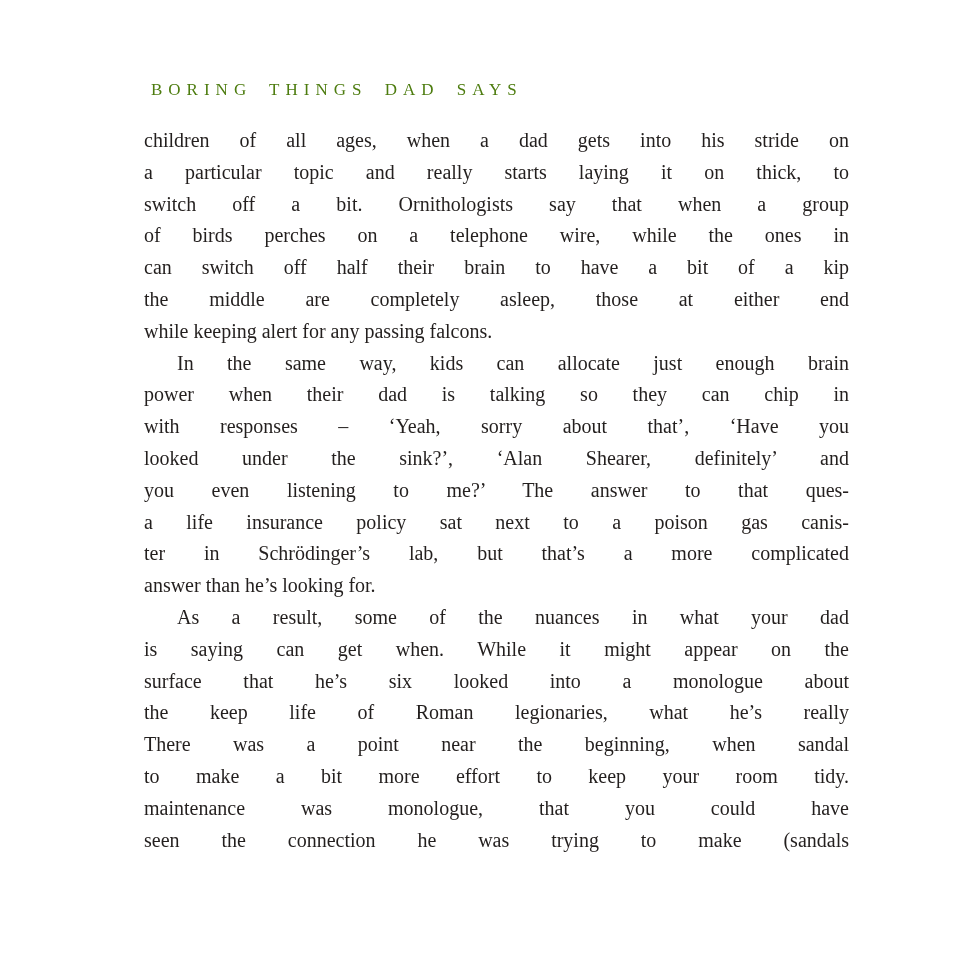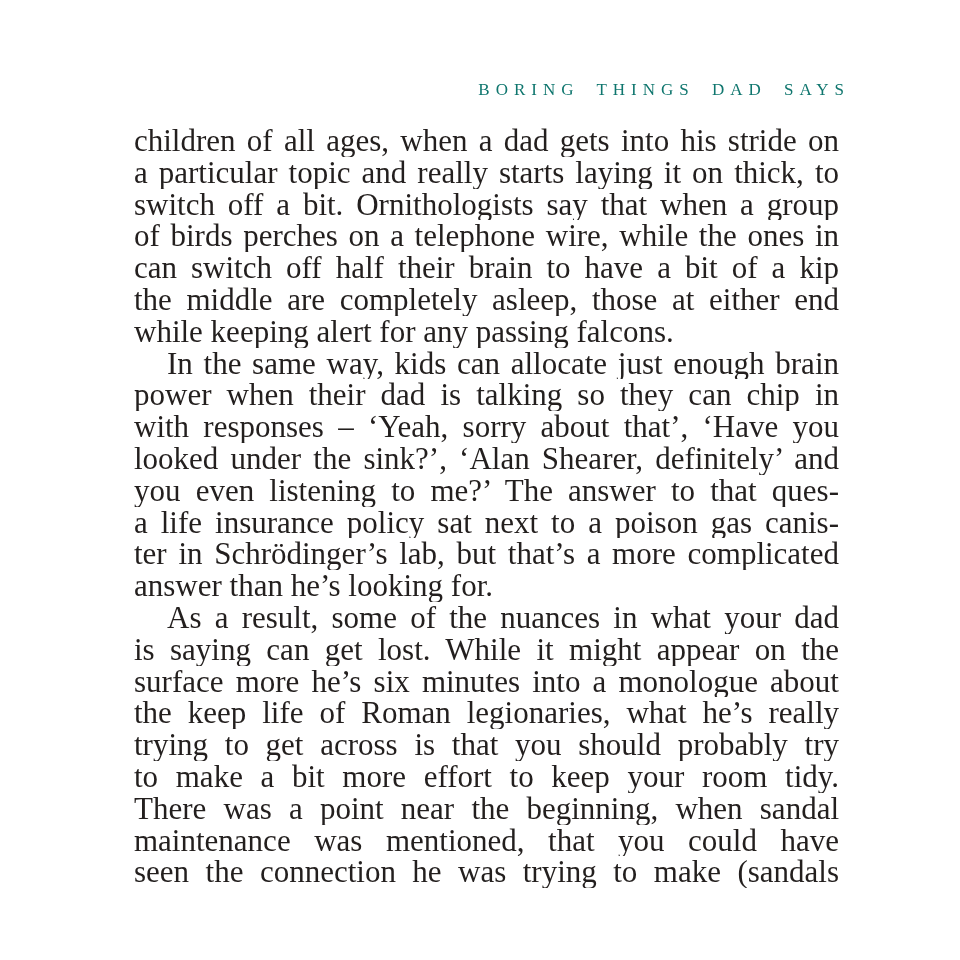--- a/index.html
+++ b/index.html
@@ -14,35 +14,35 @@
     background: #ffffff;
     overflow: hidden;
     font-family: "Liberation Serif", "DejaVu Serif", serif;
     color: #231f1e;
   }
   .running-header {
     position: absolute;
     top: 80px;
     left: 145px;
     width: 705px;
-    text-align: right;
+    text-align: left;
     font-size: 17px;
     line-height: 20px;
     letter-spacing: 6px;
     word-spacing: 7px;
     text-indent: 6px; 
-    color: #0f766e;
+    color: #4d7c0f;
     font-variant: normal;
   }
   .text-block {
     position: absolute;
     top: 125px;
-    left: 134px;
+    left: 144px;
     width: 705px;
-    font-size: 31px;
+    font-size: 20px;
     line-height: 31.8px;
   }
   .para { margin: 0; padding: 0; }
   .line {
     text-align: justify;
     text-align-last: justify;
     white-space: normal;
     overflow: hidden;
     height: 31.8px;
   }
@@ -73,23 +73,22 @@
         <div class="line">power when their dad is talking so they can chip in</div>
         <div class="line">with responses – ‘Yeah, sorry about that’, ‘Have you</div>
         <div class="line">looked under the sink?’, ‘Alan Shearer, definitely’ and</div>
         <div class="line">you even listening to me?’ The answer to that ques-</div>
         <div class="line">a life insurance policy sat next to a poison gas canis-</div>
         <div class="line">ter in Schrödinger’s lab, but that’s a more complicated</div>
         <div class="line lastline">answer than he’s looking for.</div>
       </div>
       <div class="para">
         <div class="line indent">As a result, some of the nuances in what your dad</div>
-        <div class="line">is saying can get lost. While it might appear on the</div>
-        <div class="line">surface more he’s six minutes into a monologue about</div>
+        <div class="line">is saying can get when. While it might appear on the</div>
+        <div class="line">surface that he’s six looked into a monologue about</div>
         <div class="line">the keep life of Roman legionaries, what he’s really</div>
-        <div class="line">trying to get across is that you should probably try</div>
+        <div class="line">There was a point near the beginning, when sandal</div>
         <div class="line">to make a bit more effort to keep your room tidy.</div>
-        <div class="line">There was a point near the beginning, when sandal</div>
-        <div class="line">maintenance was mentioned, that you could have</div>
+        <div class="line">maintenance was monologue, that you could have</div>
         <div class="line">seen the connection he was trying to make (sandals</div>
       </div>
     </div>
 </div>
 
 </body></html>

